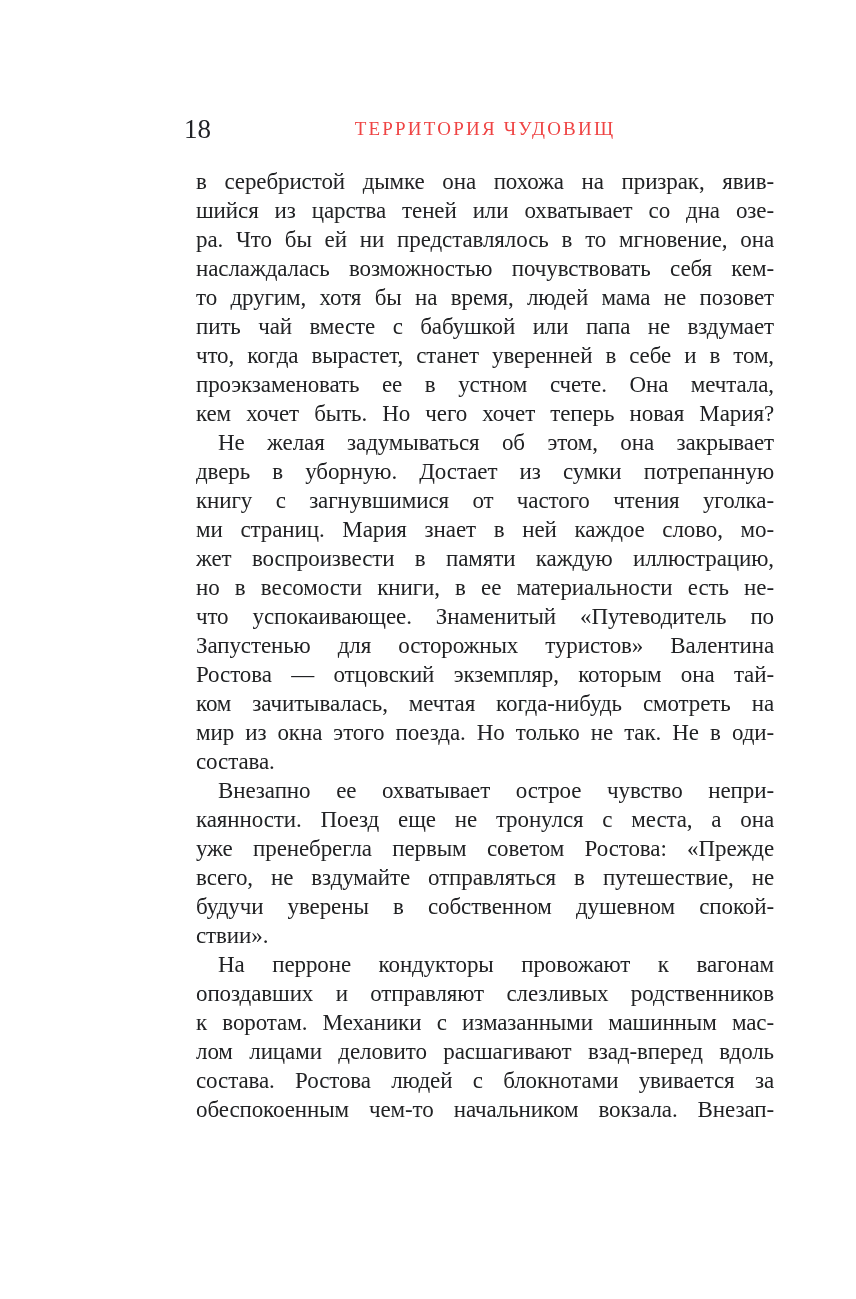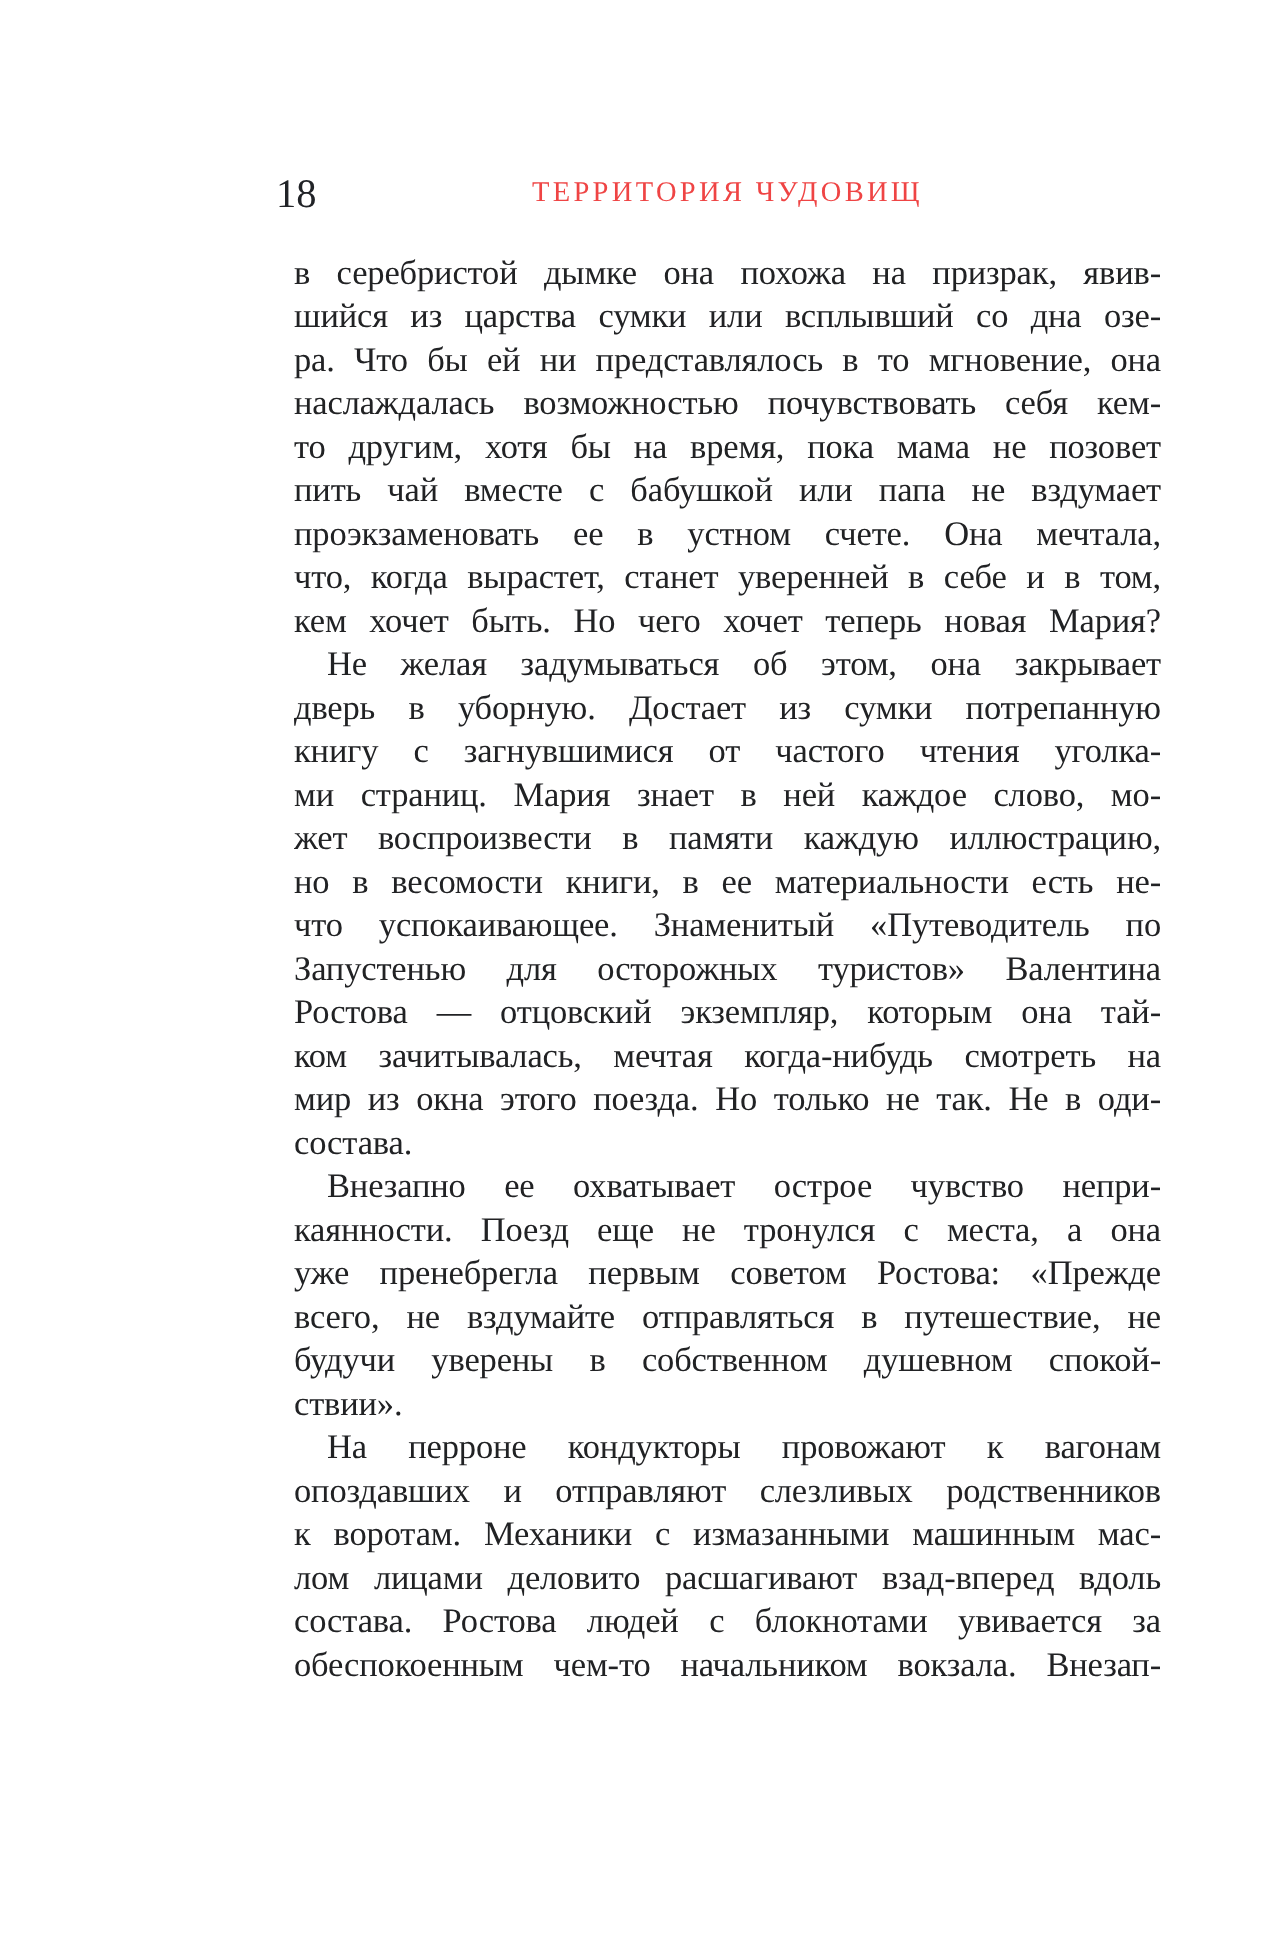--- a/index.html
+++ b/index.html
@@ -62,27 +62,27 @@
 
   <header class="running-head">
     <span class="pagenum">18</span>
     <span class="runtitle">ТЕРРИТОРИЯ ЧУДОВИЩ</span>
   </header>
 
   <main class="text-block">
 
     <div class="para">
       <div class="ln">в серебристой дымке она похожа на призрак, явив-</div>
-      <div class="ln">шийся из царства сумки или всплывший со дна озе-</div>
+      <div class="ln">шийся из царства теней или охватывает со дна озе-</div>
       <div class="ln">ра. Что бы ей ни представлялось в то мгновение, она</div>
       <div class="ln">наслаждалась возможностью почувствовать себя кем-</div>
-      <div class="ln">то другим, хотя бы на время, пока мама не позовет</div>
+      <div class="ln">то другим, хотя бы на время, людей мама не позовет</div>
       <div class="ln">пить чай вместе с бабушкой или папа не вздумает</div>
+      <div class="ln">что, когда вырастет, станет уверенней в себе и в том,</div>
       <div class="ln">проэкзаменовать ее в устном счете. Она мечтала,</div>
-      <div class="ln">что, когда вырастет, станет уверенней в себе и в том,</div>
       <div class="ln">кем хочет быть. Но чего хочет теперь новая Мария?</div>
     </div>
 
     <div class="para">
       <div class="ln ind">Не желая задумываться об этом, она закрывает</div>
       <div class="ln">дверь в уборную. Достает из сумки потрепанную</div>
       <div class="ln">книгу с загнувшимися от частого чтения уголка-</div>
       <div class="ln">ми страниц. Мария знает в ней каждое слово, мо-</div>
       <div class="ln">жет воспроизвести в памяти каждую иллюстрацию,</div>
       <div class="ln">но в весомости книги, в ее материальности есть не-</div>

